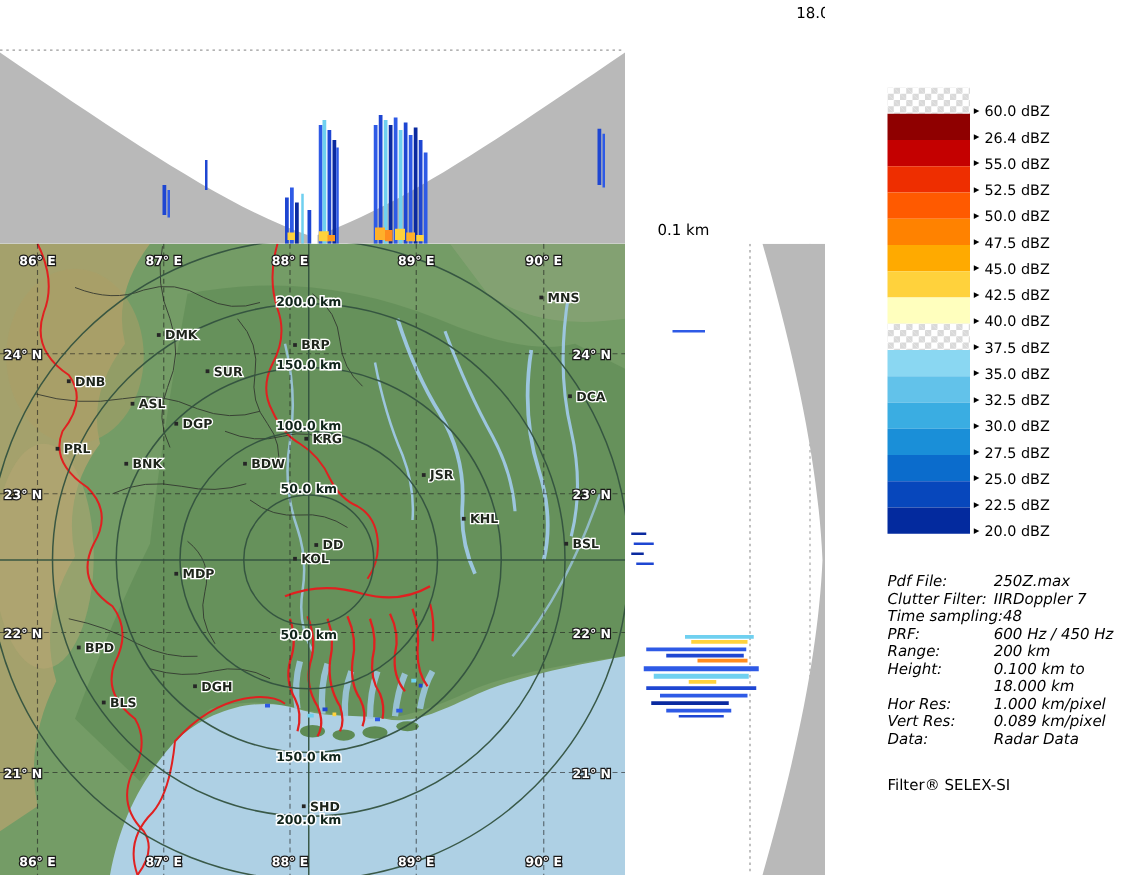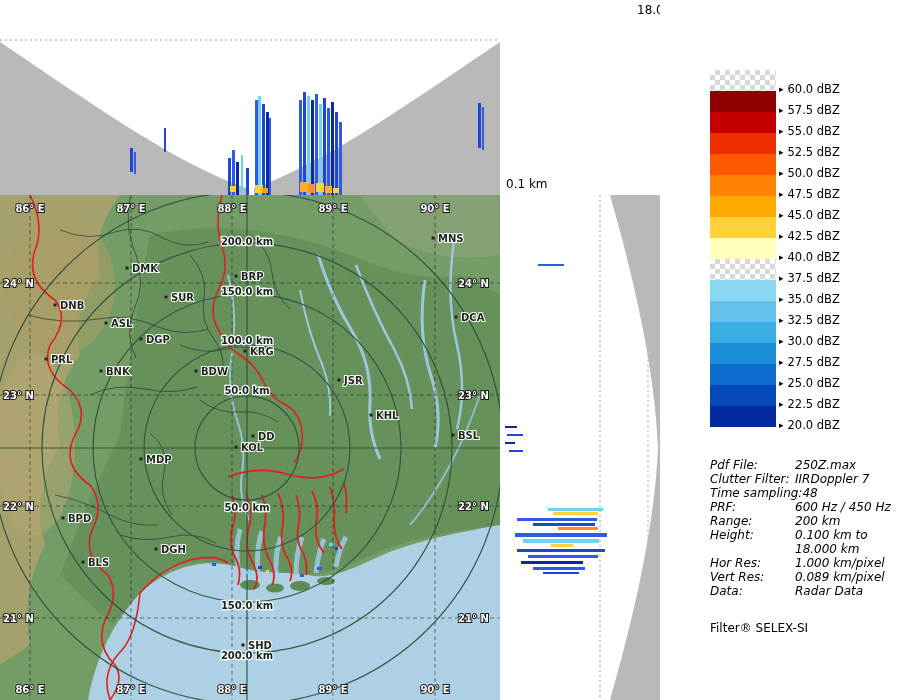--- a/index.html
+++ b/index.html
@@ -7,21 +7,21 @@
         font-family:"DejaVu Sans","Liberation Sans",sans-serif;}
   .panel{position:absolute;}
   #top-panel{left:0;top:0;width:500px;height:195px;}
   #side-panel{left:503px;top:195px;width:157px;height:505px;}
   #map-panel{left:0;top:195px;width:562px;height:505px;}
   #legend-panel{left:660px;top:0;width:246px;height:700px;background:#fff;}
 
   
   .axis-label{position:absolute;font-size:12px;color:#000;}
   #top-max-label{left:637px;top:3px;}
-  #side-min-label{left:506px;top:177px;}
+  #side-min-label{left:526px;top:177px;}
 
   .fragment{position:absolute;background:#c6c6c6;}
   #frag1{left:0;top:6px;width:46px;height:12px;}
   #frag2{left:0;top:34px;width:20px;height:13px;}
   #legend-scale{position:absolute;left:710px;top:70px;}
   .scale-row{display:flex;align-items:flex-start;height:21px;}
   .swatch{width:66px;height:21px;flex:none;}
   .checker{background-image:
       linear-gradient(45deg,#d9d9d9 25%,transparent 25%,transparent 75%,#d9d9d9 75%),
       linear-gradient(45deg,#d9d9d9 25%,transparent 25%,transparent 75%,#d9d9d9 75%);
@@ -292,21 +292,21 @@
         <div class="swatch checker"></div>
         <div class="scale-text">
           <span class="arrow">▸</span>
           <span class="scale-label">60.0 dBZ</span>
         </div>
       </div>
       <div class="scale-row">
         <div class="swatch" style="background: rgb(143, 0, 0);"></div>
         <div class="scale-text">
           <span class="arrow">▸</span>
-          <span class="scale-label">57.5 dBZ</span>
+          <span class="scale-label">26.4 dBZ</span>
         </div>
       </div>
       <div class="scale-row">
         <div class="swatch" style="background: rgb(196, 0, 0);"></div>
         <div class="scale-text">
           <span class="arrow">▸</span>
           <span class="scale-label">55.0 dBZ</span>
         </div>
       </div>
       <div class="scale-row">

